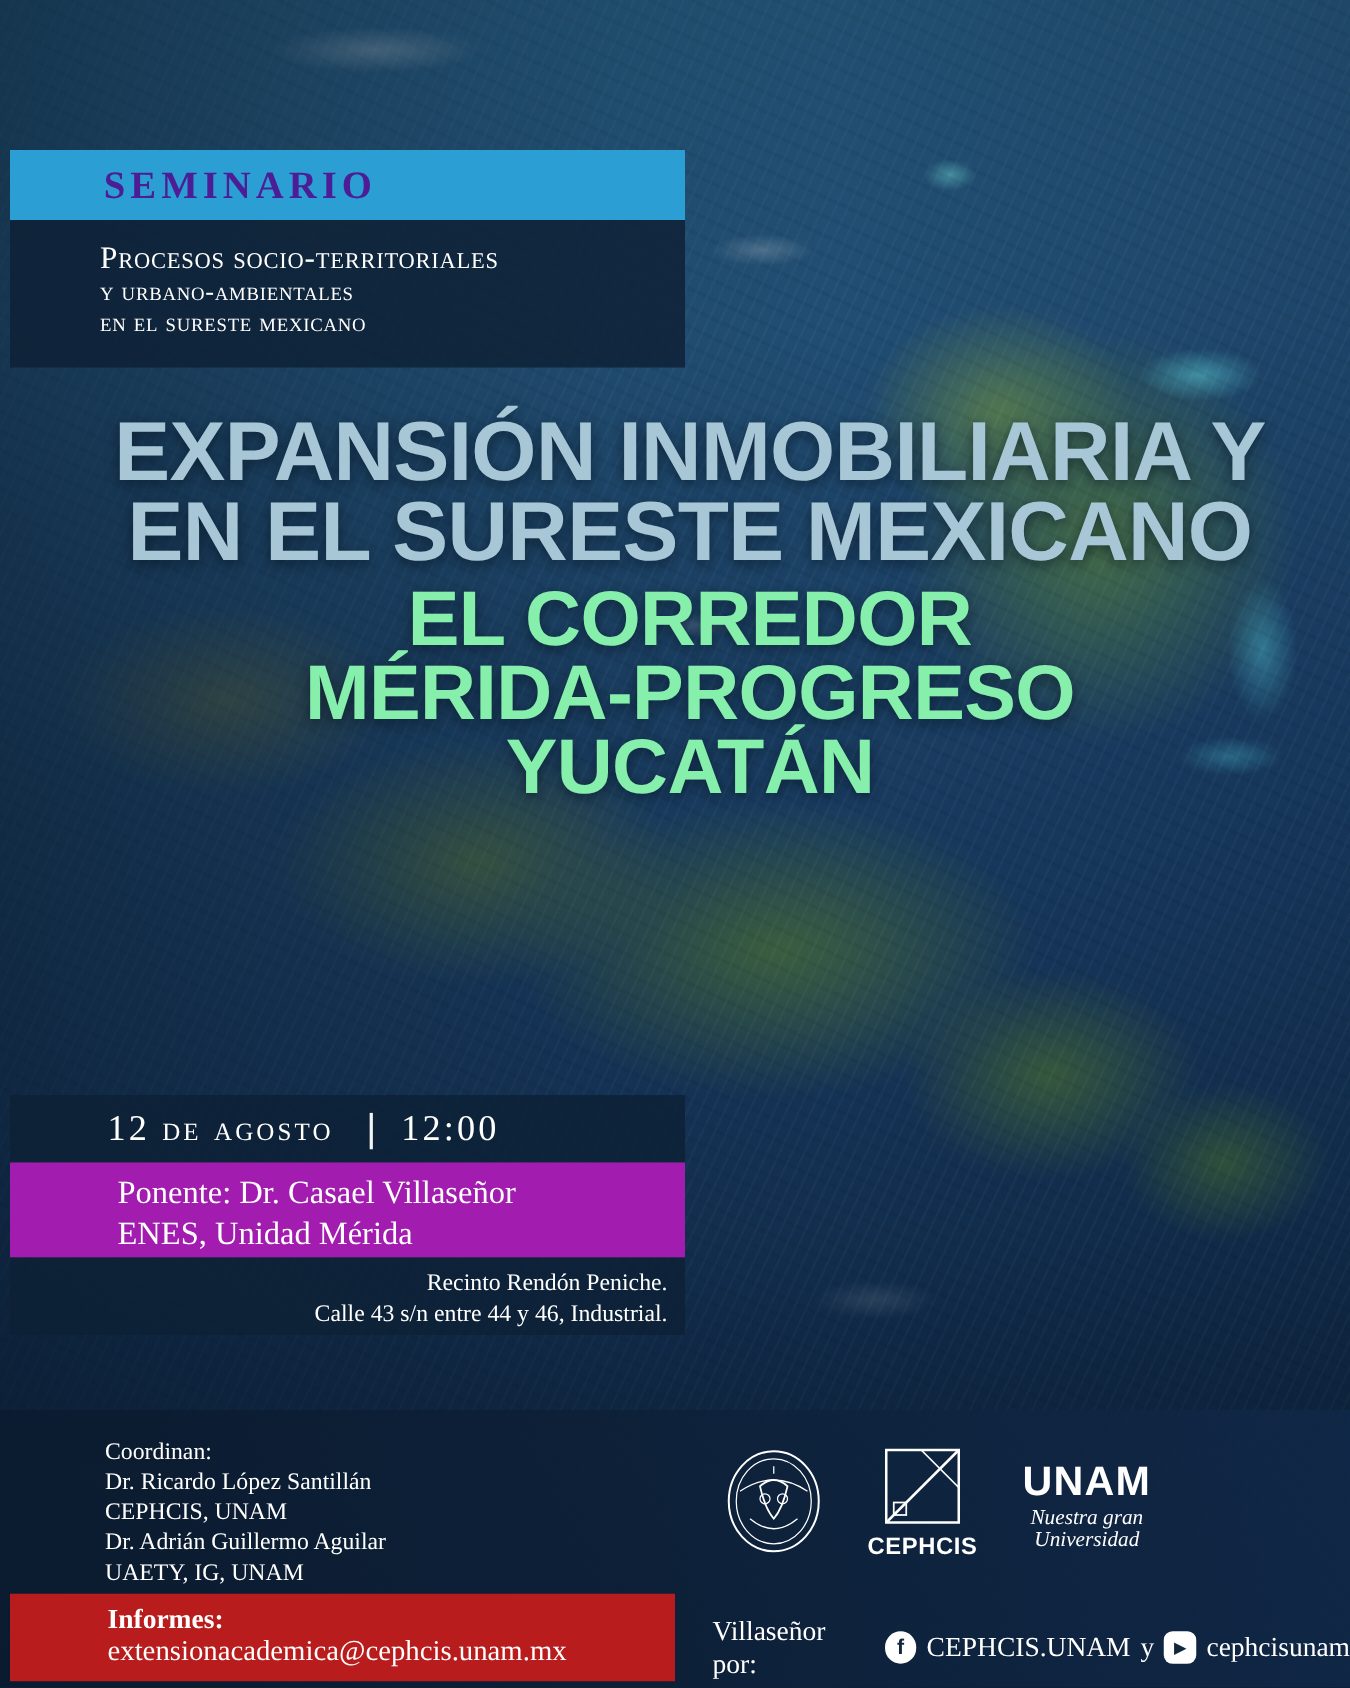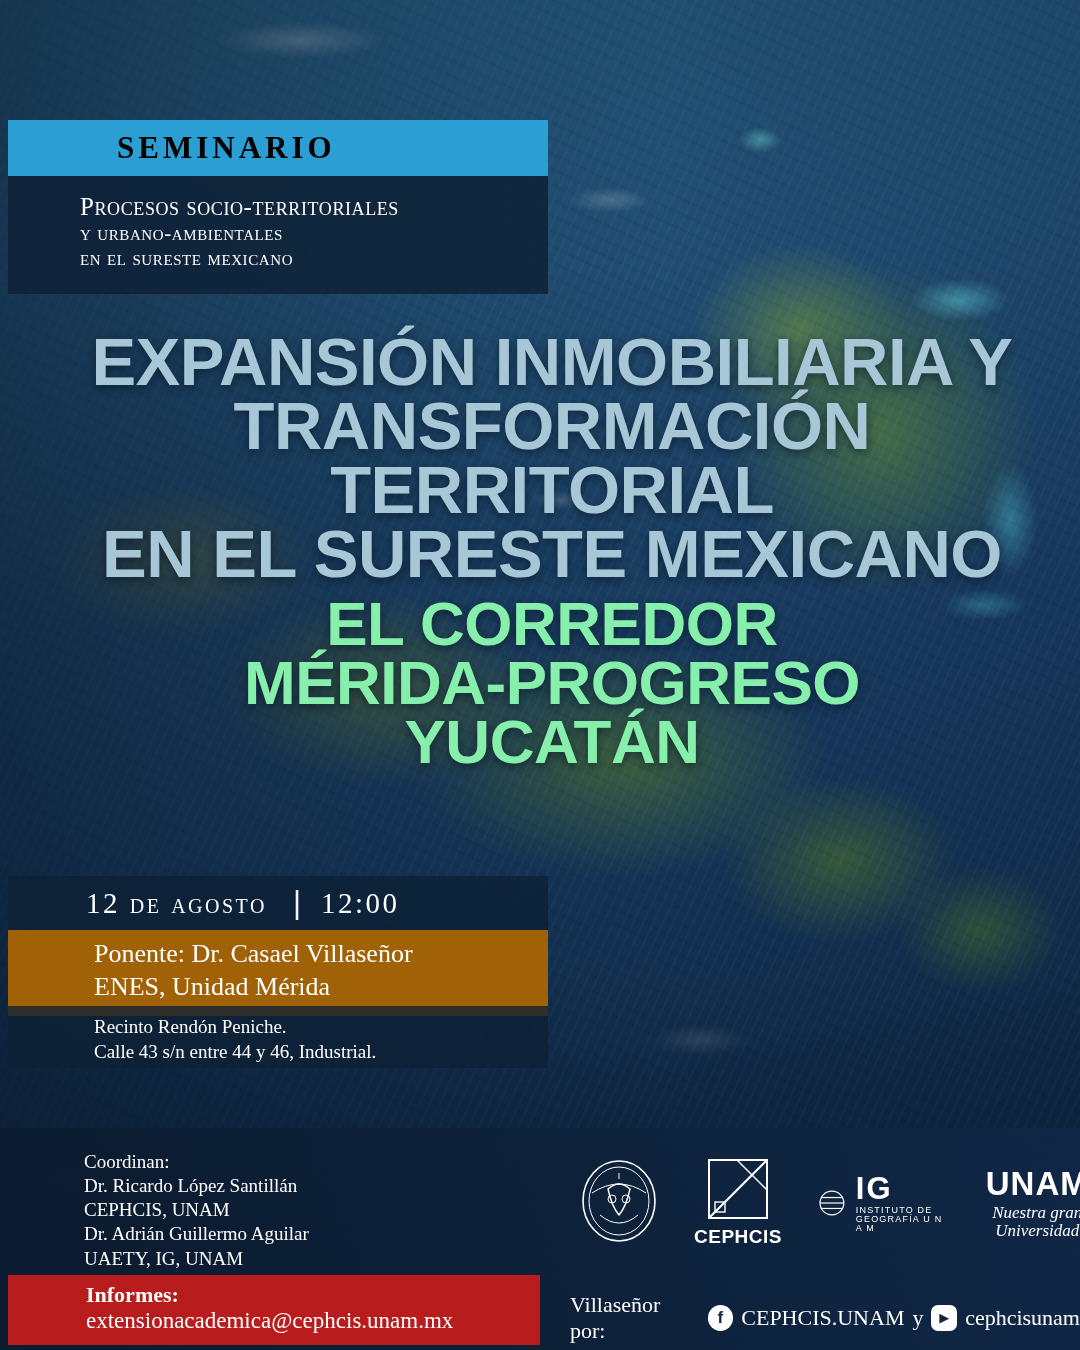--- a/index.html
+++ b/index.html
@@ -65,23 +65,23 @@
   .seminario-bar {
     position: absolute; left: 8px; top: 120px;
     width: 540px; height: 56px;
     background: #2b9fd4;
     display: flex; align-items: center;
   }
   .seminario-bar span {
     font-family: "Liberation Serif", serif;
     font-size: 31px;
     letter-spacing: 4px;
-    color: #000000;
+    color: #4c1d95;
     font-weight: 700;
-    padding-left: 109px;
+    padding-left: 75px;
     text-transform: uppercase;
   }
   .seminario-sub {
     position: absolute; left: 8px; top: 176px;
     width: 540px; height: 118px;
     background: rgba(13,32,53,.82);
     padding: 16px 22px 0 72px;
   }
   .seminario-sub .l {
     font-family: "Liberation Serif", serif;
@@ -138,38 +138,39 @@
   .date-bar .sep {
     color: #ffffff;
     margin: 0 20px 0 26px;
     font-size: 31px;
     opacity: .95;
   }
 
   
   .speaker-bar {
     position: absolute; left: 8px; top: 930px;
-    width: 540px; height: 86px;
-    background: #a16207;
+    width: 540px; height: 76px;
+    background: #a21caf;
     padding: 8px 14px 0 86px;
   }
   .speaker-bar div {
     font-family: "Liberation Serif", serif;
     font-size: 26px;
     color: #ffffff;
     line-height: 1.25;
     white-space: nowrap;
   }
 
   
   .venue-bar {
     position: absolute; left: 8px; top: 1006px;
     width: 540px; height: 62px;
     background: rgba(13,32,53,.78);
     padding: 9px 14px 0 86px;
+    text-align: right;
   }
   .venue-bar div {
     font-family: "Liberation Serif", serif;
     font-size: 19px;
     color: #ffffff;
     line-height: 1.3;
     white-space: nowrap;
   }
 
   
@@ -273,21 +274,20 @@
   </div>
   <div class="seminario-sub">
     <div class="l l1">Procesos socio-territoriales</div>
     <div class="l l2">y urbano-ambientales</div>
     <div class="l l3">en el sureste mexicano</div>
   </div>
 
   <div class="title-wrap">
     <div class="title-main">
       <span class="tl">Expansión inmobiliaria y</span>
-      <span class="tl">transformación territorial</span>
       <span class="tl">en el sureste mexicano</span>
     </div>
     <div class="title-sub">
       <span class="tl">El corredor</span>
       <span class="tl">Mérida-Progreso</span>
       <span class="tl">Yucatán</span>
     </div>
   </div>
 
   <div class="date-bar">
@@ -339,32 +339,20 @@
     <div class="logo-cephcis">
       <svg width="62" height="62" viewBox="0 0 62 62">
         <rect x="2" y="2" width="58" height="58" fill="none" stroke="#ffffff" stroke-width="2"></rect>
         <path d="M2 60 L60 2" stroke="#ffffff" stroke-width="2"></path>
         <path d="M30 2 L60 32" stroke="#ffffff" stroke-width="1.4"></path>
         <rect x="8" y="44" width="10" height="10" fill="none" stroke="#ffffff" stroke-width="1.4"></rect>
       </svg>
       <div class="lbl">CEPHCIS</div>
     </div>
 
-    <div class="logo-ig">
-      <svg width="60" height="58" viewBox="0 0 60 58">
-        <circle cx="28" cy="29" r="24" fill="none" stroke="#ffffff" stroke-width="2.4"></circle>
-        <path d="M6 18 H50" stroke="#ffffff" stroke-width="2.4"></path>
-        <path d="M4 29 H52" stroke="#ffffff" stroke-width="2.4"></path>
-        <path d="M6 40 H50" stroke="#ffffff" stroke-width="2.4"></path>
-      </svg>
-      <div class="igtxt">
-        <div class="ig-big">IG</div>
-        <div class="ig-small">INSTITUTO DE GEOGRAFÍA  U N A M</div>
-      </div>
-    </div>
 
     <div class="logo-unam-gran">
       <div class="u">UNAM</div>
       <div class="sub1">Nuestra gran</div>
       <div class="sub2">Universidad</div>
     </div>
   </div>
 
   <div class="transmision">
     <span>Villaseñor por:</span>

